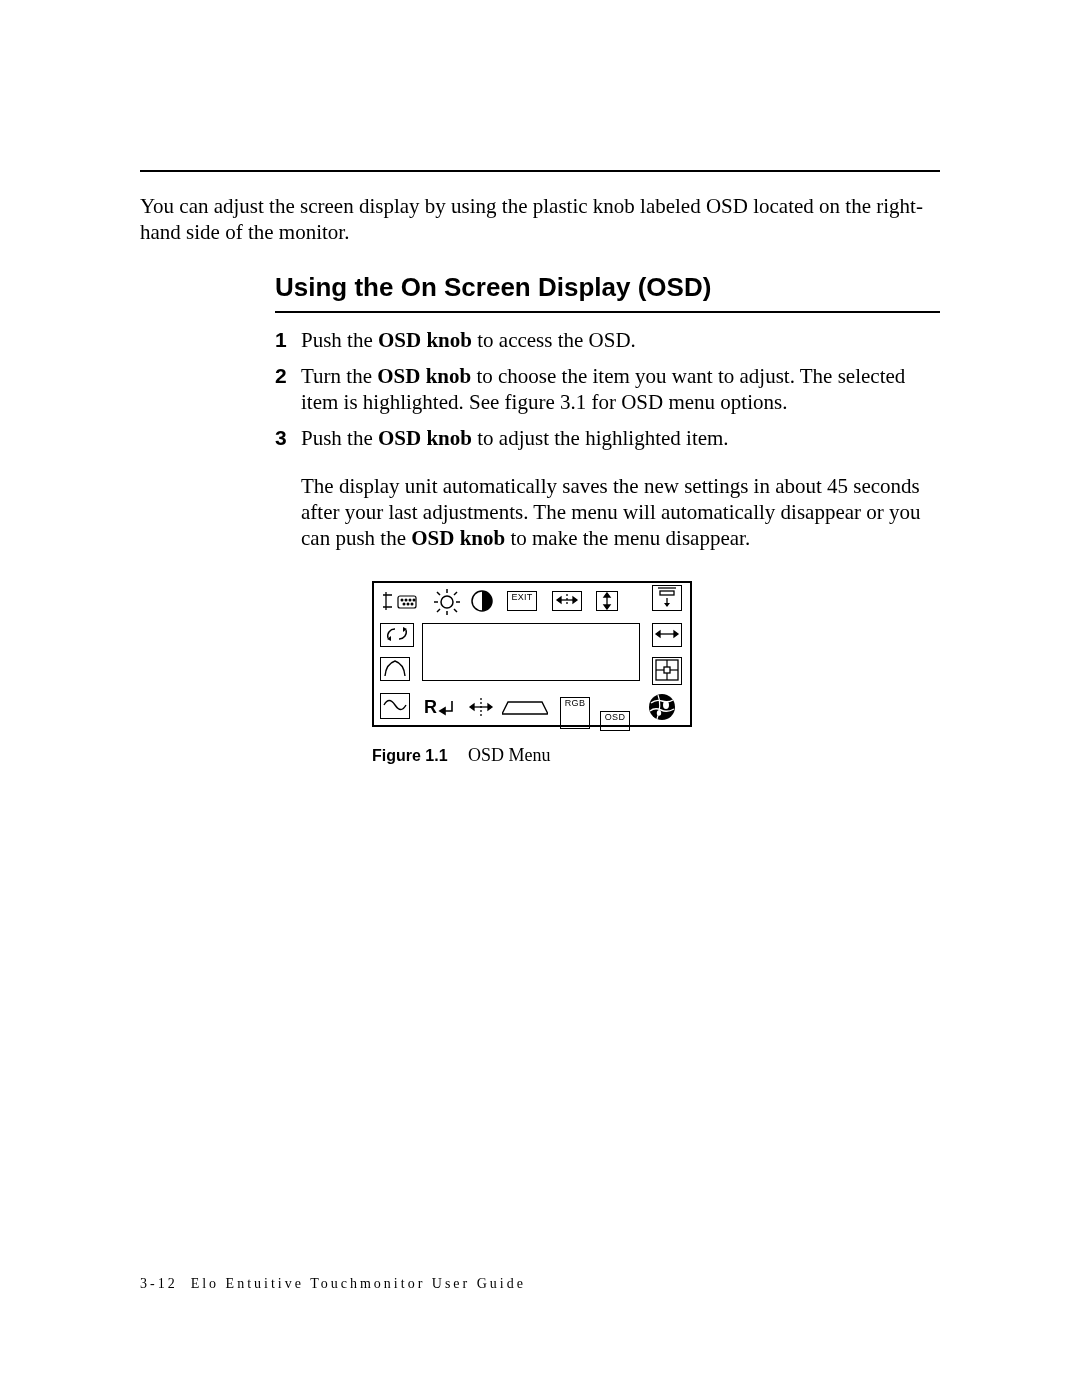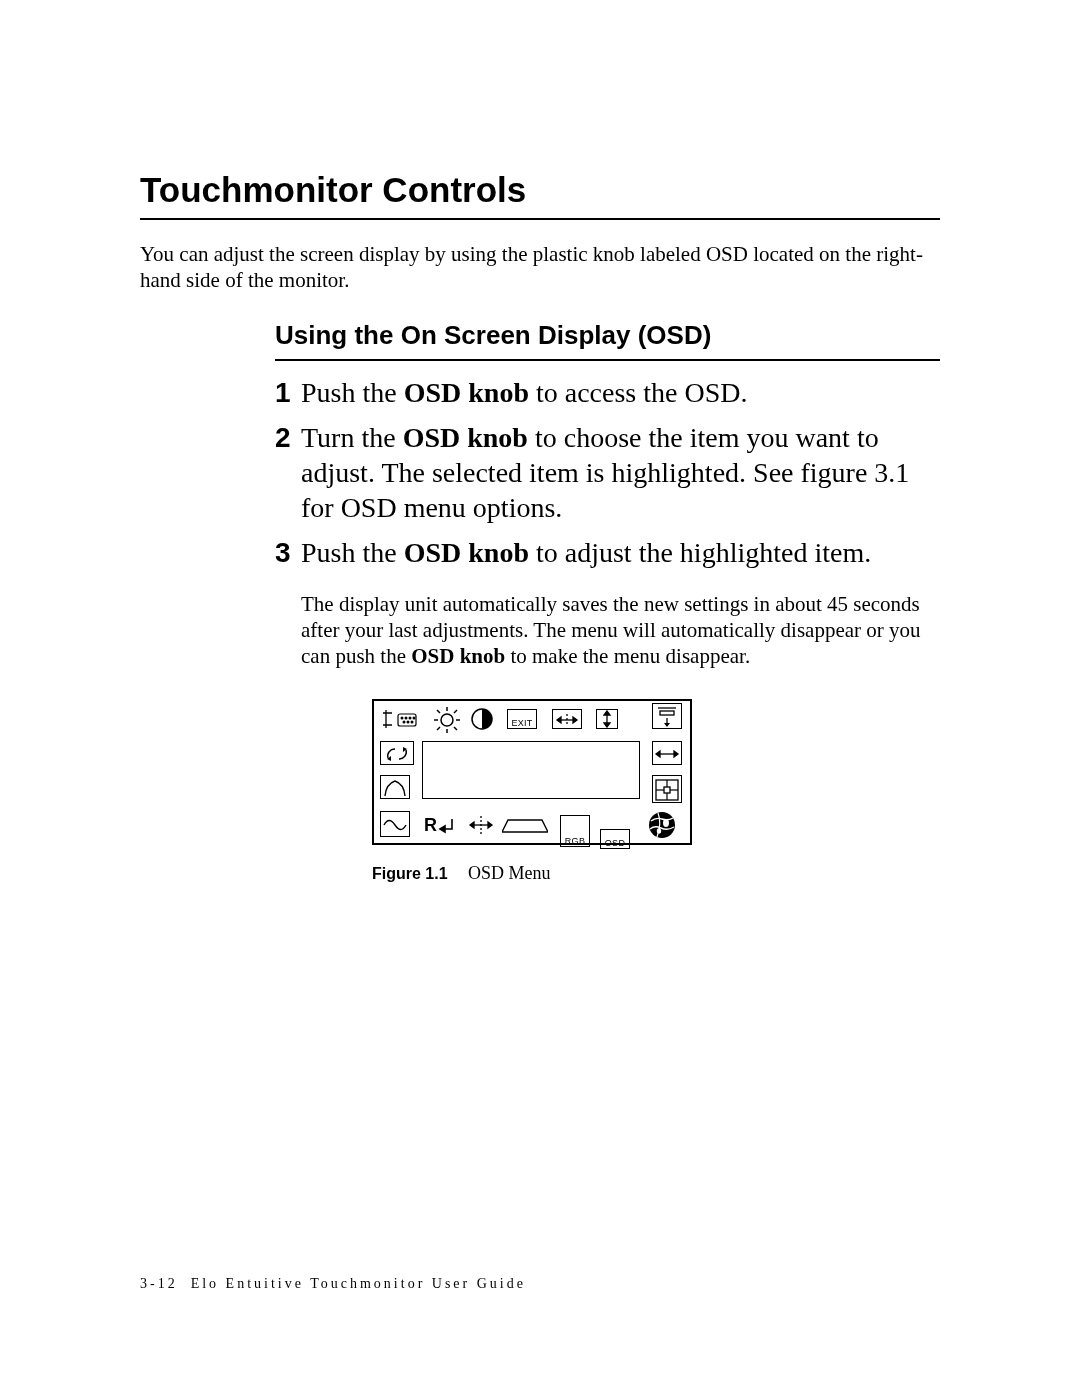--- a/index.html
+++ b/index.html
@@ -41,21 +41,21 @@
   .subrule {
     border: none;
     border-top: 2px solid #000;
     margin: 0 0 14px 135px;
   }
   ol.steps {
     margin: 0 0 8px 135px;
     padding: 0;
     list-style: none;
     counter-reset: step;
-    font-size: 28px;
+    font-size: 21px;
   }
   ol.steps > li {
     counter-increment: step;
     position: relative;
     padding-left: 26px;
     margin-bottom: 10px;
     line-height: 1.25;
   }
   ol.steps > li::before {
     content: counter(step);
@@ -83,21 +83,21 @@
     position: relative;
     box-sizing: border-box;
   }
   .osd .cell {
     position: absolute;
     box-sizing: border-box;
   }
   .boxed {
     border: 1.5px solid #000;
     display: flex;
-    align-items: flex-end;
+    align-items: flex-start;
     justify-content: center;
   }
   .iconlabel {
     font-family: Arial, Helvetica, sans-serif;
     font-size: 9px;
     letter-spacing: 0.3px;
   }
   .figcap {
     font-size: 16px;
     font-family: Arial, Helvetica, sans-serif;
@@ -120,21 +120,20 @@
     letter-spacing: 3px;
     font-family: "Times New Roman", Times, serif;
   }
   svg { display: block; }
 </style>
 </head>
 <body>
 
 <div class="page">
 
-  <h1 class="section-title">Touchmonitor Controls</h1>
   <hr class="rule">
 
   <p class="intro">You can adjust the screen display by using the plastic knob labeled OSD located on the right-hand side of the monitor.</p>
 
   <h2 class="subhead">Using the On Screen Display (OSD)</h2>
   <hr class="subrule">
 
   <ol class="steps">
     <li>
       <span>Push the </span><strong>OSD knob</strong><span> to access the OSD.</span>

